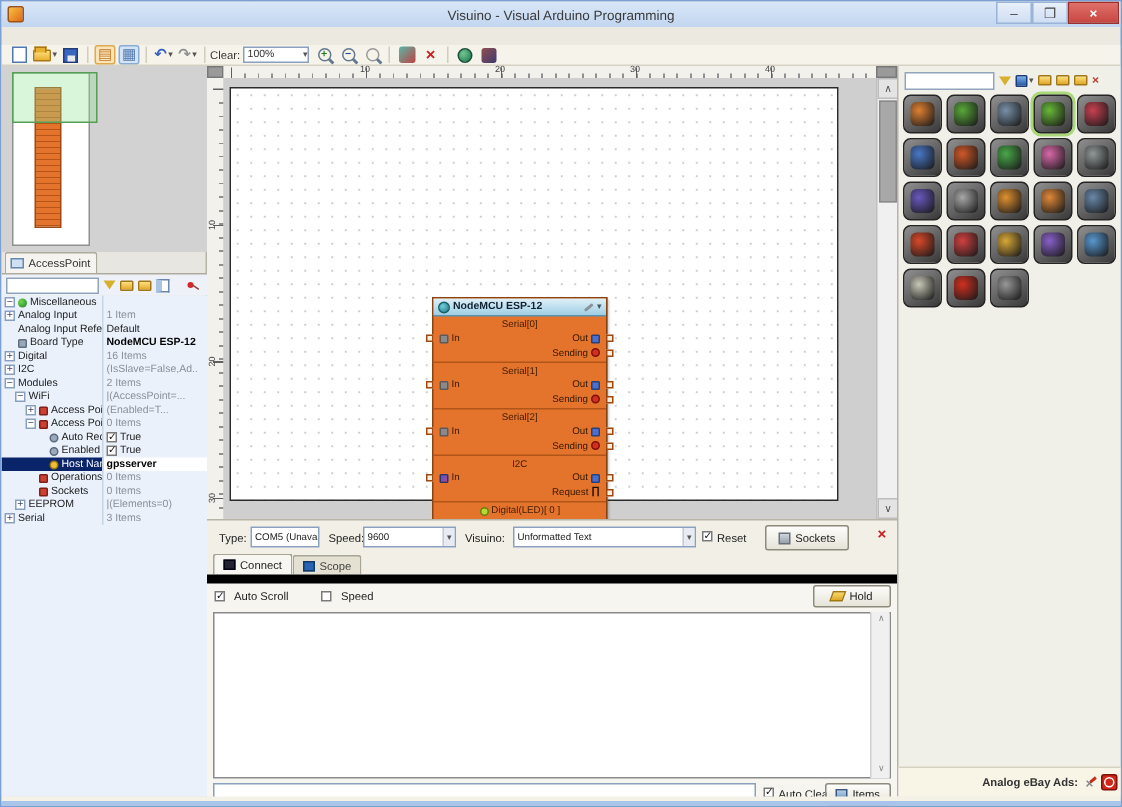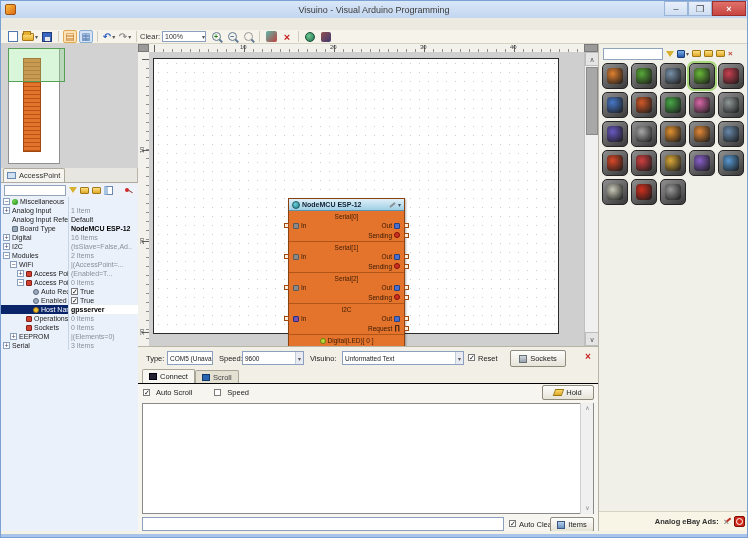--- a/index.html
+++ b/index.html
@@ -129,21 +129,21 @@
   .ic-connect{width:8px;height:8px;background:linear-gradient(#cfd6dd,#98a2ac);border:1px solid #687078;}
   .ic-clear{width:9px;height:7px;background:linear-gradient(#f8d868,#e0a828);transform:skewX(-20deg);border:1px solid #a07810;}
   .ic-send{width:8px;height:8px;background:linear-gradient(#b8d0ea,#6890c0);border:1px solid #3a5880;}
   .sx{position:absolute;font-weight:bold;color:#c82020;font-size:10px;}
   .tabs{position:absolute;left:4px;top:22px;display:flex;height:14px;}
   .tab{display:flex;align-items:center;gap:3px;padding:0 6px;border:1px solid #a8a496;border-bottom:none;border-radius:2px 2px 0 0;font-size:7.5px;}
   .tab.active{background:#f7f6f1;height:14px;}
   .tab.inactive{background:#e4e0d2;height:13px;margin-top:1px;color:#444;}
   .ic-term{width:8px;height:7px;background:#223;border:1px solid #001;}
   .ic-scope{width:8px;height:7px;background:#2864b0;border:1px solid #103868;}
-  .term-area{position:absolute;left:0;top:36px;width:460px;height:149px;background:#f6f5f0;border-top:1px solid #000000;}
+  .term-area{position:absolute;left:0;top:36px;width:460px;height:149px;background:#f6f5f0;border-top:6px solid #000000;}
   .chkrow{position:absolute;left:5px;top:4px;display:flex;align-items:center;gap:4px;}
   .chkrow .gap{width:14px;}
   .termtext{position:absolute;left:4px;top:19px;width:452px;height:111px;background:#fff;border:1px solid #8a8a8a;}
   .tscroll{position:absolute;right:0;top:0;width:13px;height:100%;background:#f0f0f0;border-left:1px solid #d0d0d0;}
   .tarrow{width:13px;height:11px;font-size:6px;text-align:center;line-height:11px;color:#888;}
   .tarrow.b{position:absolute;bottom:0;}
   .sendrow{position:absolute;left:0;top:132px;width:460px;height:17px;}
   .send-input{position:absolute;left:4px;top:1px;width:362px;height:14px;background:#fff;border:1px solid #8aa0be;font-size:7.5px;padding:0 2px;font-family:inherit;}
   .clear-btn{position:absolute;left:404px;top:1px;width:52px;height:15px;}
   .send-btn{position:absolute;left:412px;top:1px;width:44px;height:15px;}
@@ -569,21 +569,21 @@
           </div>
         <span class="sx" style="left:447px;top:4px;">×</span>
       </div>
       <div class="tabs">
         <div class="tab active">
             <span class="ic-term"></span>
             <span>Connect</span>
           </div>
         <div class="tab inactive">
             <span class="ic-scope"></span>
-            <span>Scroll</span>
+            <span>Scope</span>
           </div>
       </div>
       <div class="term-area">
         <div class="chkrow">
           <span class="cb">✓</span>
           <span>Auto Scroll</span>
           <span class="gap"></span>
           <span class="cb"></span>
           <span>Speed</span>
         </div>

